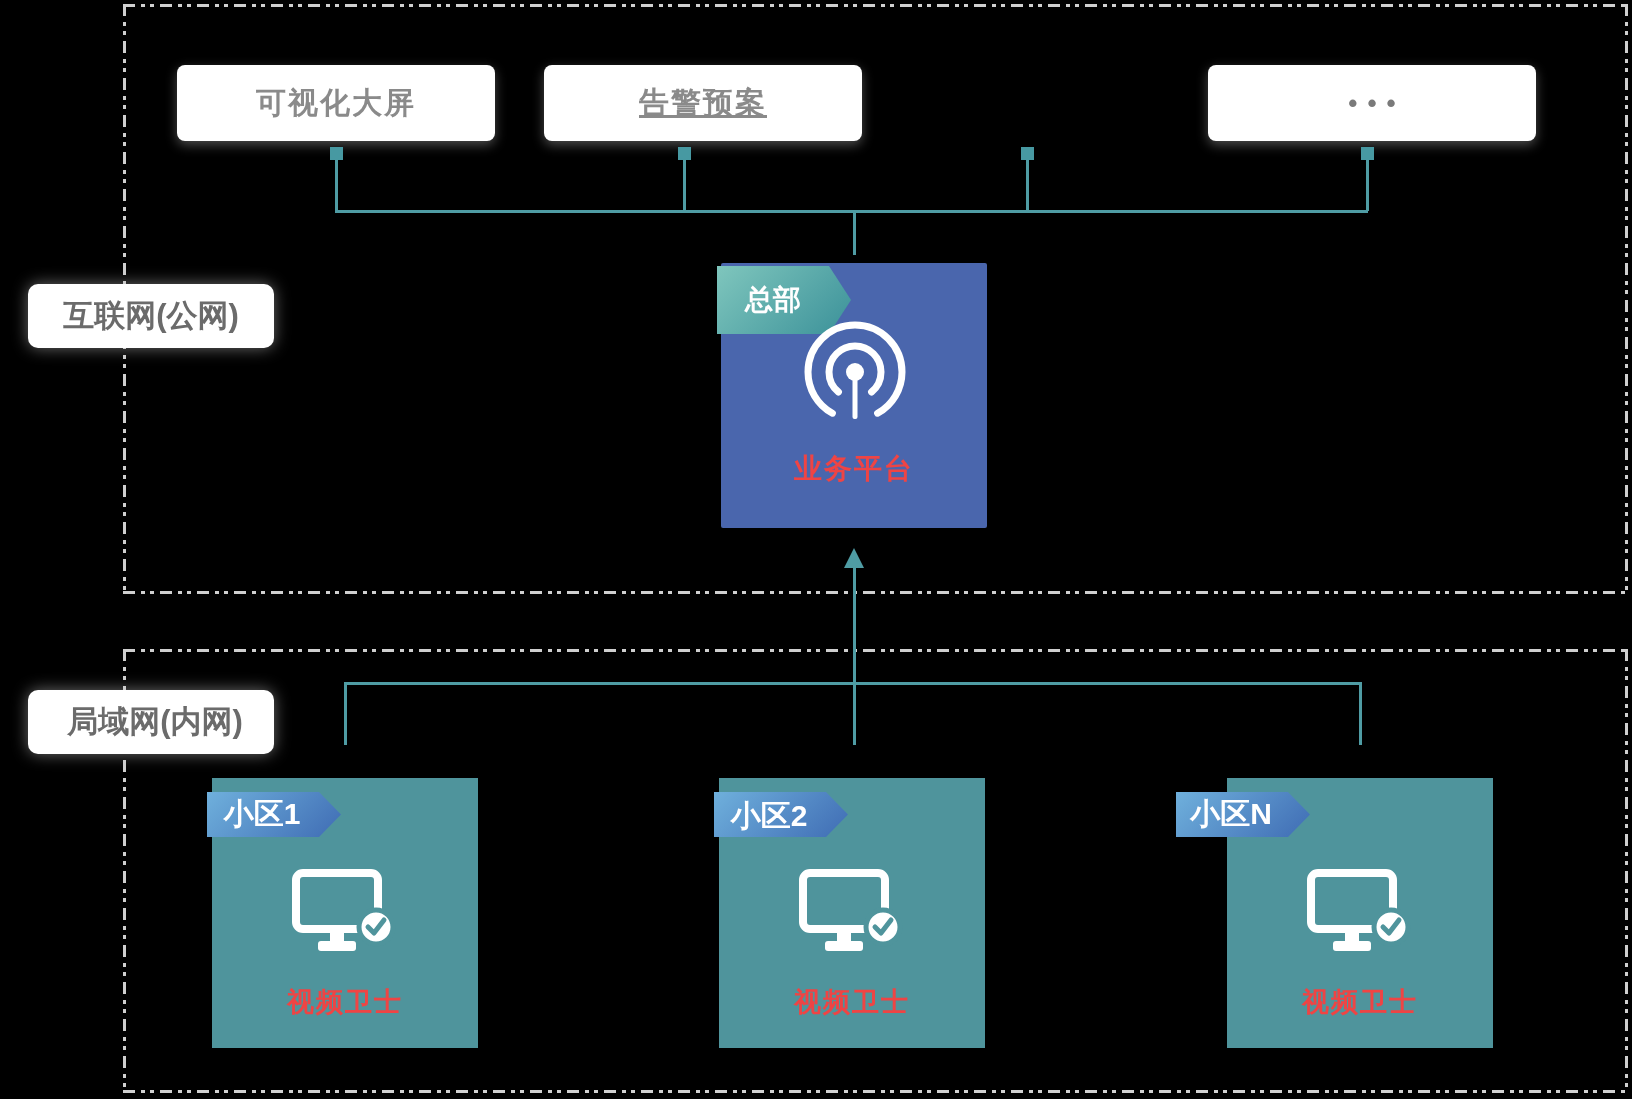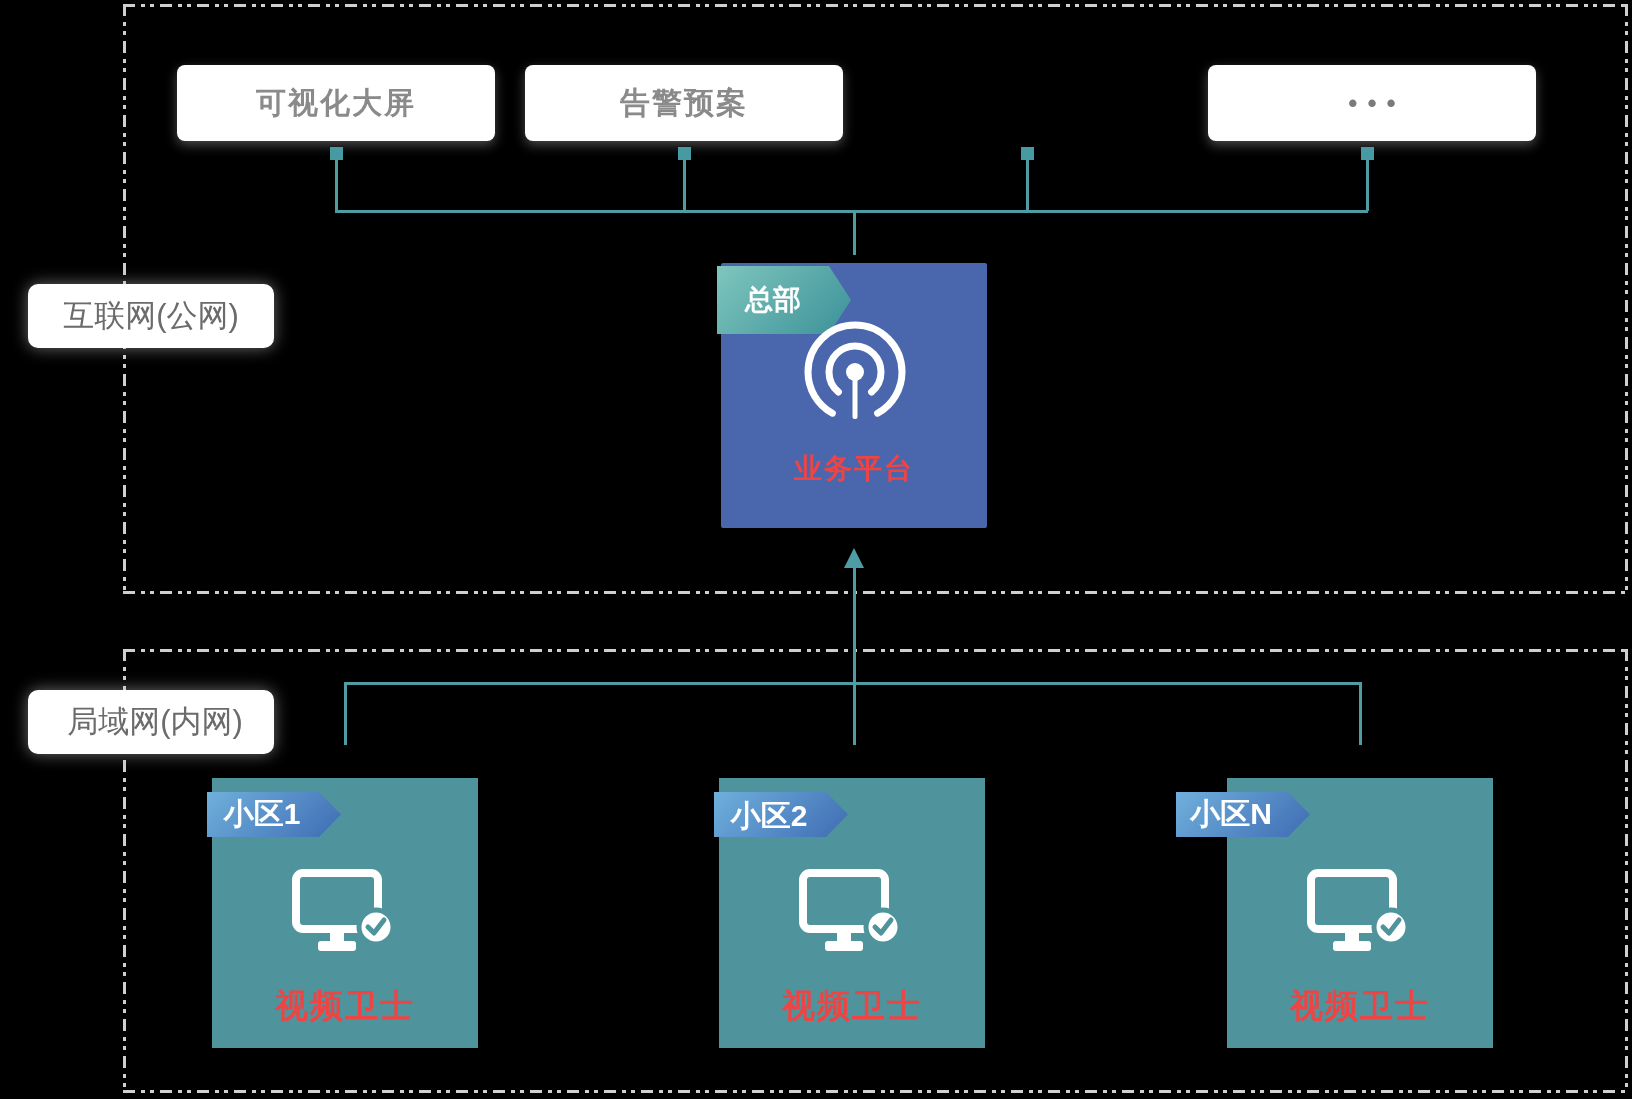--- a/index.html
+++ b/index.html
@@ -18,21 +18,21 @@
     box-shadow:0 4px 12px rgba(170,170,170,.45);
     display:flex;align-items:center;justify-content:center;
     color:#8a8a8a;font-size:30px;font-weight:bold;letter-spacing:2px;
   }
   .module-box.dots{font-size:26px;letter-spacing:10px;color:#7a7a7a;padding-left:10px;}
   
   .region-label{
     position:absolute;background:#ffffff;border-radius:10px;
     box-shadow:0 0 16px rgba(200,200,200,.55);
     display:flex;align-items:center;justify-content:center;
-    color:#6b6b6b;font-size:31px;font-weight:normal;z-index:5;
+    color:#6b6b6b;font-size:31px;font-weight:bold;z-index:5;
   }
   
   .sq{position:absolute;width:13px;height:13px;background:#4799a2;}
   .line-v{position:absolute;width:3px;background:#4f9ca4;}
   .line-h{position:absolute;height:3px;background:#4f9ca4;}
   .arrow-up{position:absolute;width:0;height:0;
     border-left:10px solid transparent;border-right:10px solid transparent;
     border-bottom:20px solid #4f9ca4;}
   
   .platform-box{
@@ -54,21 +54,21 @@
   .platform-label{left:721px;top:450px;font-size:28px;letter-spacing:2px;}
   
   .community-box{
     position:absolute;top:778px;width:266px;height:270px;background:#4f949c;
     box-shadow:0 6px 14px rgba(0,0,0,.6);
   }
   .banner-community{
     top:792px;width:134px;height:45px;font-size:30px;padding-right:24px;box-sizing:border-box;
     background:linear-gradient(135deg,#6fb0dc 0%,#3f6cb4 100%);
   }
-  .community-label{top:984px;font-size:33px;letter-spacing:2px;}
+  .community-label{top:984px;font-size:27px;letter-spacing:2px;}
   .icon-svg{position:absolute;}
 </style>
 </head>
 <body>
 
 <div id="canvas">
 
   <div class="dash-h" style="left:123px;top:4px;width:1505px;"></div>
   <div class="dash-h" style="left:123px;top:591px;width:1505px;"></div>
   <div class="dash-v" style="left:123px;top:4px;height:590px;"></div>
@@ -82,21 +82,21 @@
   <div class="region-label" style="left:28px;top:284px;width:246px;height:64px;">
     <span>互联网(公网)</span>
   </div>
   <div class="region-label" style="left:28px;top:690px;width:238px;height:64px;padding-left:8px;">
     <span>局域网(内网)</span>
   </div>
 
   <div class="module-box" style="left:177px;">
     <span>可视化大屏</span>
   </div>
-  <div class="module-box" style="left:525px;">
+  <div class="module-box" style="left:544px;text-decoration:underline;">
     <span>告警预案</span>
   </div>
   <div class="module-box dots" style="left:1208px;">
     <span>•••</span>
   </div>
 
   <div class="sq" style="left:330px;top:147px;"></div>
   <div class="sq" style="left:678px;top:147px;"></div>
   <div class="sq" style="left:1021px;top:147px;"></div>
   <div class="sq" style="left:1361px;top:147px;"></div>

